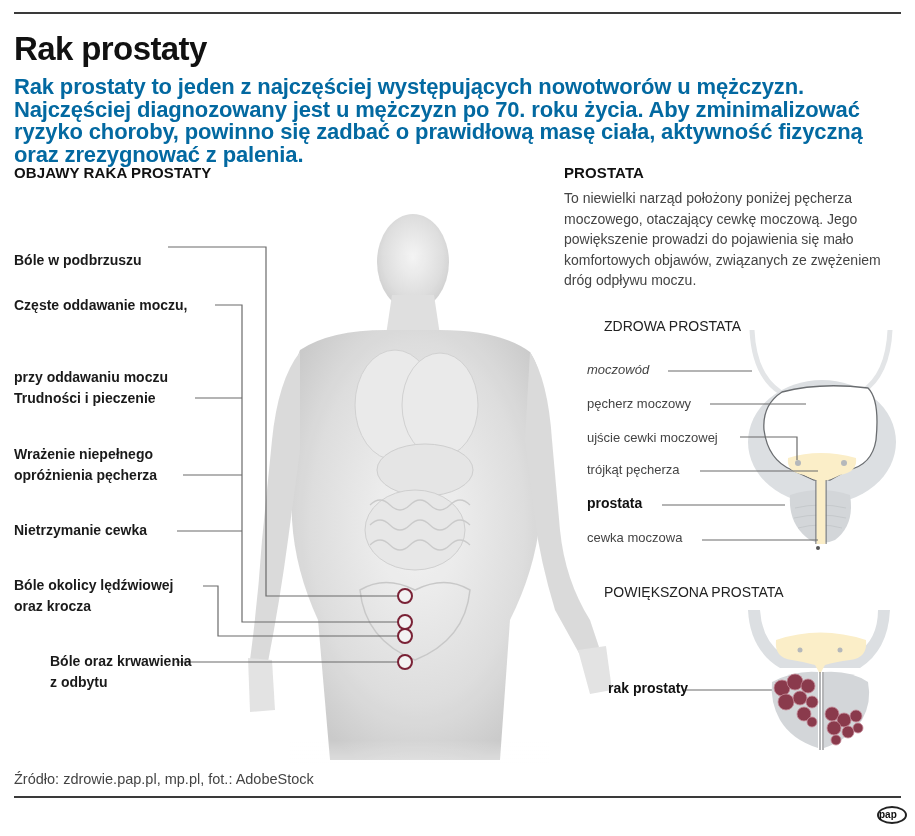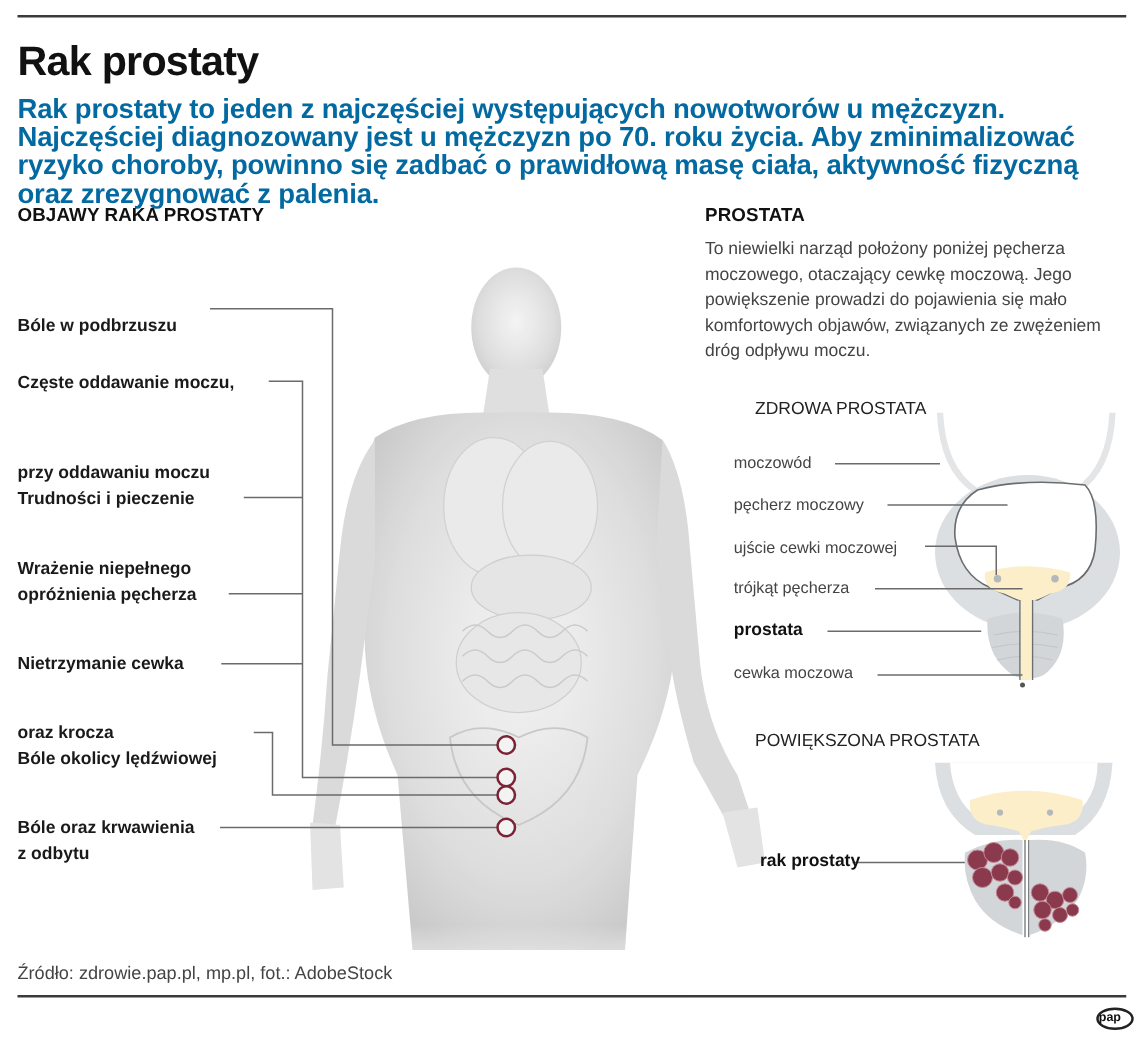--- a/index.html
+++ b/index.html
@@ -112,34 +112,34 @@
   <div>Trudności i pieczenie</div>
 </div>
 <div class="symptom" style="top:444px;">
   <div>Wrażenie niepełnego</div>
   <div>opróżnienia pęcherza</div>
 </div>
 <div class="symptom" style="top:520px;">
   <div>Nietrzymanie cewka</div>
 </div>
 <div class="symptom" style="top:575px;">
+  <div>Bóle okolicy lędźwiowej</div>
   <div>oraz krocza</div>
-  <div>Bóle okolicy lędźwiowej</div>
-</div>
-<div class="symptom" style="top:651px;">
+</div>
+<div class="symptom" style="top:651px;margin-left:36px;">
   <div>Bóle oraz krwawienia</div>
   <div>z odbytu</div>
 </div>
 
 <div class="section-head" style="left:564px; top:164px;">PROSTATA</div>
 <p class="prostata-desc">To niewielki narząd położony poniżej pęcherza moczowego, otaczający cewkę moczową. Jego powiększenie prowadzi do pojawienia się mało komfortowych objawów, związanych ze zwężeniem dróg odpływu moczu.</p>
 
 <div class="subhead" style="top:318px;">ZDROWA PROSTATA</div>
 
-<div class="organ-label" style="top:362px;">moczowód</div>
+<div class="organ-label" style="top:362px;font-style:italic;">moczowód</div>
 <div class="organ-label" style="top:396px;text-align:center;">pęcherz moczowy</div>
 <div class="organ-label" style="top:430px;">ujście cewki moczowej</div>
 <div class="organ-label" style="top:462px;">trójkąt pęcherza</div>
 <div class="organ-label bold" style="top:495px;">prostata</div>
 <div class="organ-label" style="top:530px;text-align:center;">cewka moczowa</div>
 
 <svg style="position:absolute; left:740px; top:330px;" width="175" height="230" viewBox="0 0 175 230">
 
   <path d="M12 0 Q14 45 40 62" fill="none" stroke="#e3e5e7" stroke-width="5"></path>
   <path d="M150 0 Q148 45 122 62" fill="none" stroke="#e3e5e7" stroke-width="5"></path>

